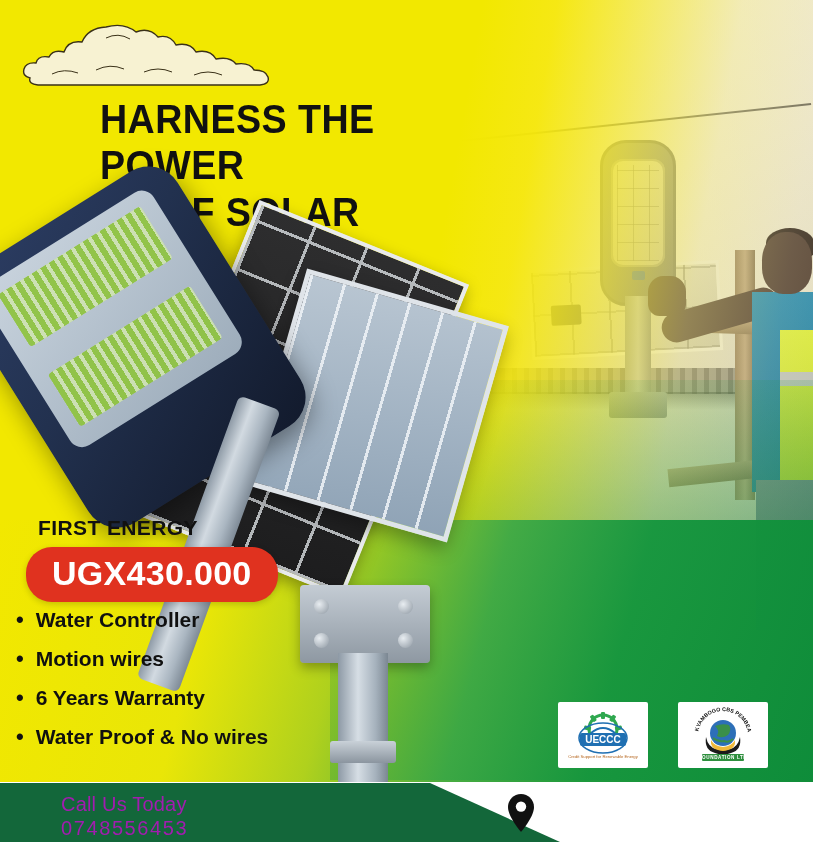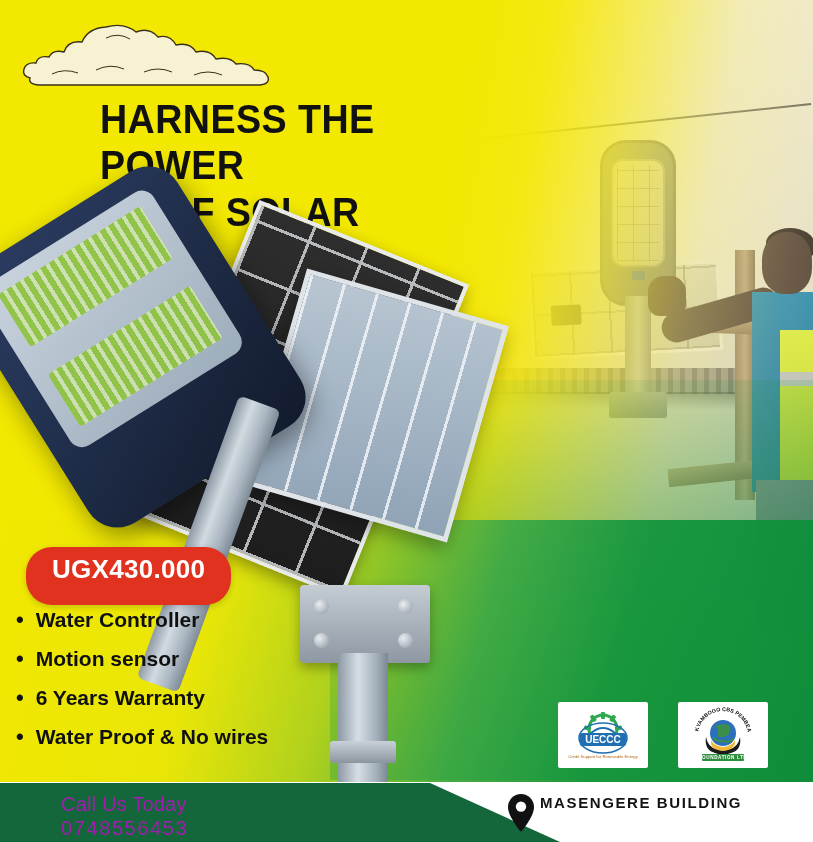--- a/index.html
+++ b/index.html
@@ -228,21 +228,21 @@
   }
 
   
   .brand{
     position:absolute;left:38px;top:516px;
     font-size:21px;font-weight:800;color:#111;letter-spacing:.4px;
   }
   .price-pill{
     position:absolute;left:26px;top:547px;
     background:#E0321F;color:#fff;border-radius:26px;
-    padding:7px 26px 20px;font-size:26px;font-weight:600;letter-spacing:.3px;
+    padding:7px 26px 9px;font-size:34px;font-weight:600;letter-spacing:.3px;
     box-shadow:0 2px 6px rgba(0,0,0,.18);
   }
 
   
   .features{
     position:absolute;left:16px;top:608px;margin:0;padding:0;list-style:none;
   }
   .features li{
     display:flex;align-items:baseline;gap:12px;
     font-size:21px;font-weight:600;color:#101010;margin-bottom:15px;
@@ -355,30 +355,31 @@
     <div class="bracket">
       <b style="left:14px;top:14px"></b>
         <b style="left:14px;top:48px"></b>
       <b style="left:98px;top:14px"></b>
         <b style="left:98px;top:48px"></b>
     </div>
     <div class="pole-low"></div>
     <div class="collar"></div>
   </div>
 
+  <div class="brand">FIRST ENERGY</div>
   <div class="price-pill">UGX430.000</div>
 
   <ul class="features">
     <li>
       <span class="dot">•</span>
       <span>Water Controller</span>
     </li>
     <li>
       <span class="dot">•</span>
-      <span>Motion sensor</span>
+      <span>Motion wires</span>
     </li>
     <li>
       <span class="dot">•</span>
       <span>6 Years Warranty</span>
     </li>
     <li>
       <span class="dot">•</span>
       <span>Water Proof &amp; No wires</span>
     </li>
   </ul>
@@ -432,16 +433,15 @@
     <div>Call Us Today</div>
     <div class="num">0748556453</div>
   </div>
 
   <svg class="pin" width="26" height="38" viewBox="0 0 26 38">
     <path d="M13 0 C5.8 0 0 5.8 0 13 C0 23 13 38 13 38 C13 38 26 23 26 13 C26 5.8 20.2 0 13 0 Z" fill="#111"></path>
     <circle cx="13" cy="12.6" r="5.2" fill="#ffffff"></circle>
   </svg>
 
   <div class="addr">
-    <div>MASENGERE BUILDING</div>
   </div>
 
 </div>
 
 </body></html>

